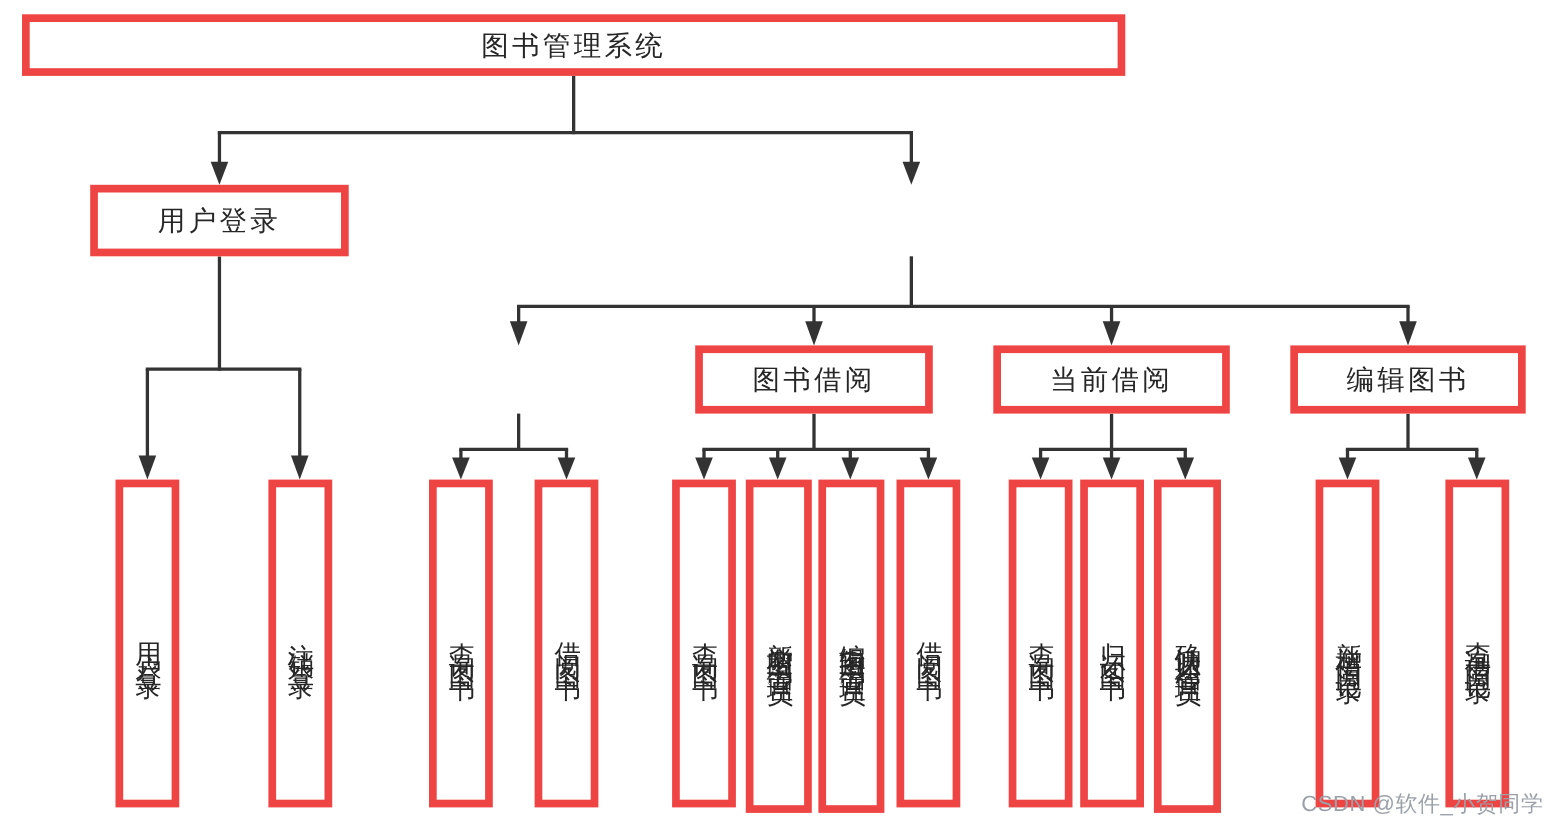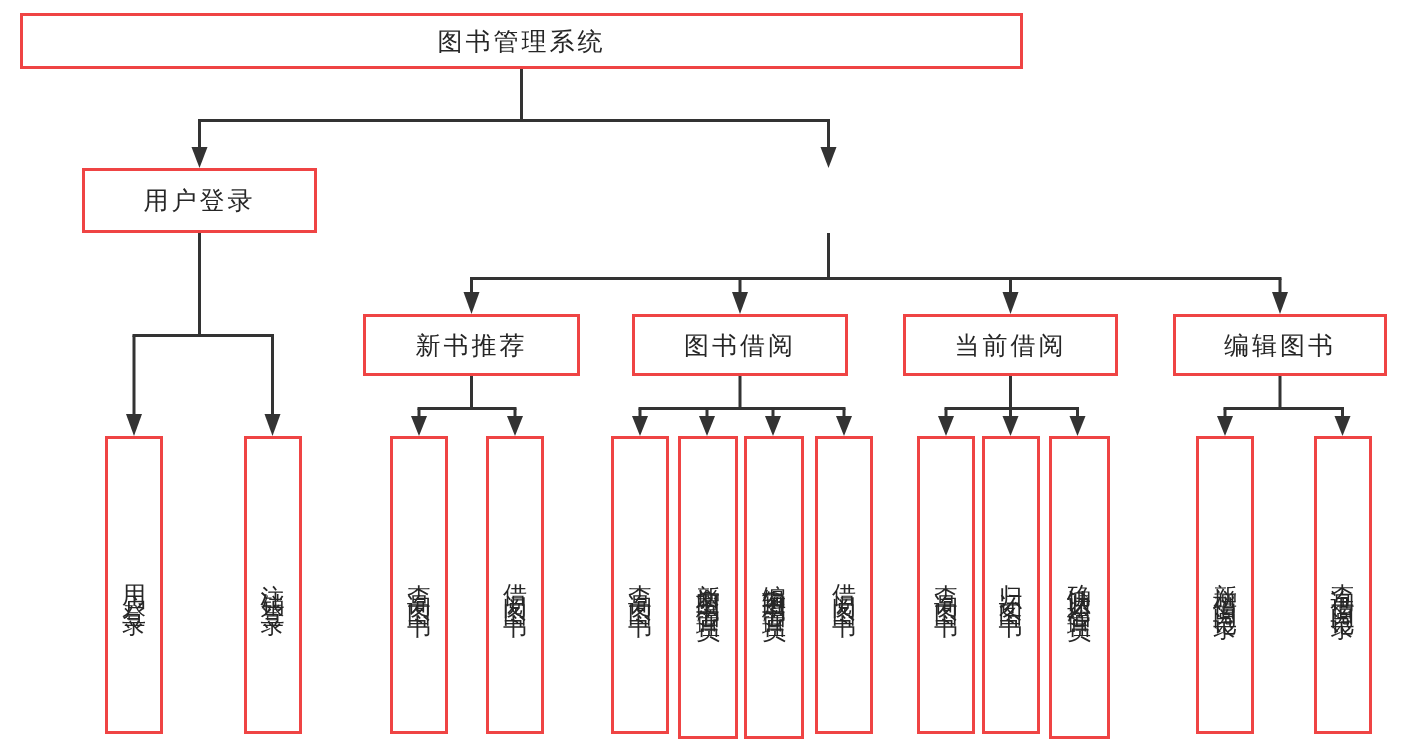--- a/index.html
+++ b/index.html
@@ -4,21 +4,21 @@
 <style>
   html,body{margin:0;padding:0;background:#ffffff;}
   .canvas{
     position:relative;width:1405px;height:747px;background:#ffffff;overflow:hidden;
     font-family:"Liberation Sans","DejaVu Sans",sans-serif;color:#262626;
   }
   svg.wires{position:absolute;left:0;top:0;z-index:0;}
   svg.wires line{stroke:#333333;stroke-width:3;}
   svg.wires polygon{fill:#333333;stroke:none;}
   .box{
-    position:absolute;box-sizing:border-box;background:#ffffff;border:3px solid #ef4444;
+    position:absolute;box-sizing:border-box;background:#ffffff;border:7px solid #ef4444;
     display:flex;align-items:center;justify-content:center;z-index:1;
   }
   .hnode{font-size:25px;letter-spacing:3px;white-space:nowrap;}
   .leaf .vtext{
     writing-mode:vertical-rl;text-orientation:mixed;
     font-size:24px;line-height:1;letter-spacing:10px;
   }
   .leaf.len6 .vtext{letter-spacing:7px;}
   .leaf.len9 .vtext{letter-spacing:5px;}
   .watermark{
@@ -104,21 +104,20 @@
       <polygon points="1217,416 1233,416 1225,436"></polygon>
       <line x1="1342.5" y1="408.5" x2="1342.5" y2="418"></line>
       <polygon points="1334.5,416 1350.5,416 1342.5,436"></polygon>
     </g>
   </svg>
 
   <div class="box hnode" style="left:20px;top:13px;width:1003px;height:56px">图书管理系统</div>
 
   <div class="box hnode" style="left:82px;top:168px;width:235px;height:65px">用户登录</div>
 
-  <div class="box hnode" style="left:363px;top:314px;width:217px;height:62px">新书推荐</div>
   <div class="box hnode" style="left:903px;top:314px;width:215px;height:62px">当前借阅</div>
   <div class="box hnode" style="left:632px;top:314px;width:216px;height:62px">图书借阅</div>
   <div class="box hnode" style="left:1173px;top:314px;width:214px;height:62px">编辑图书</div>
 
   <div class="box leaf" style="left:105px;top:436px;width:58px;height:298px">
     <span class="vtext">用户登录</span>
     </div>
 
   <div class="box leaf" style="left:243.5px;top:436px;width:58px;height:298px">
     <span class="vtext">注销登录</span>
@@ -161,14 +160,15 @@
     </div>
 
   <div class="box leaf len6" style="left:1196px;top:436px;width:58px;height:298px">
     <span class="vtext">新增借阅记录</span>
     </div>
 
   <div class="box leaf len6" style="left:1313.5px;top:436px;width:58px;height:298px">
     <span class="vtext">查询借阅记录</span>
     </div>
 
+  <div class="watermark">CSDN @软件_小贺同学</div>
 
 </div>
 
 </body></html>

